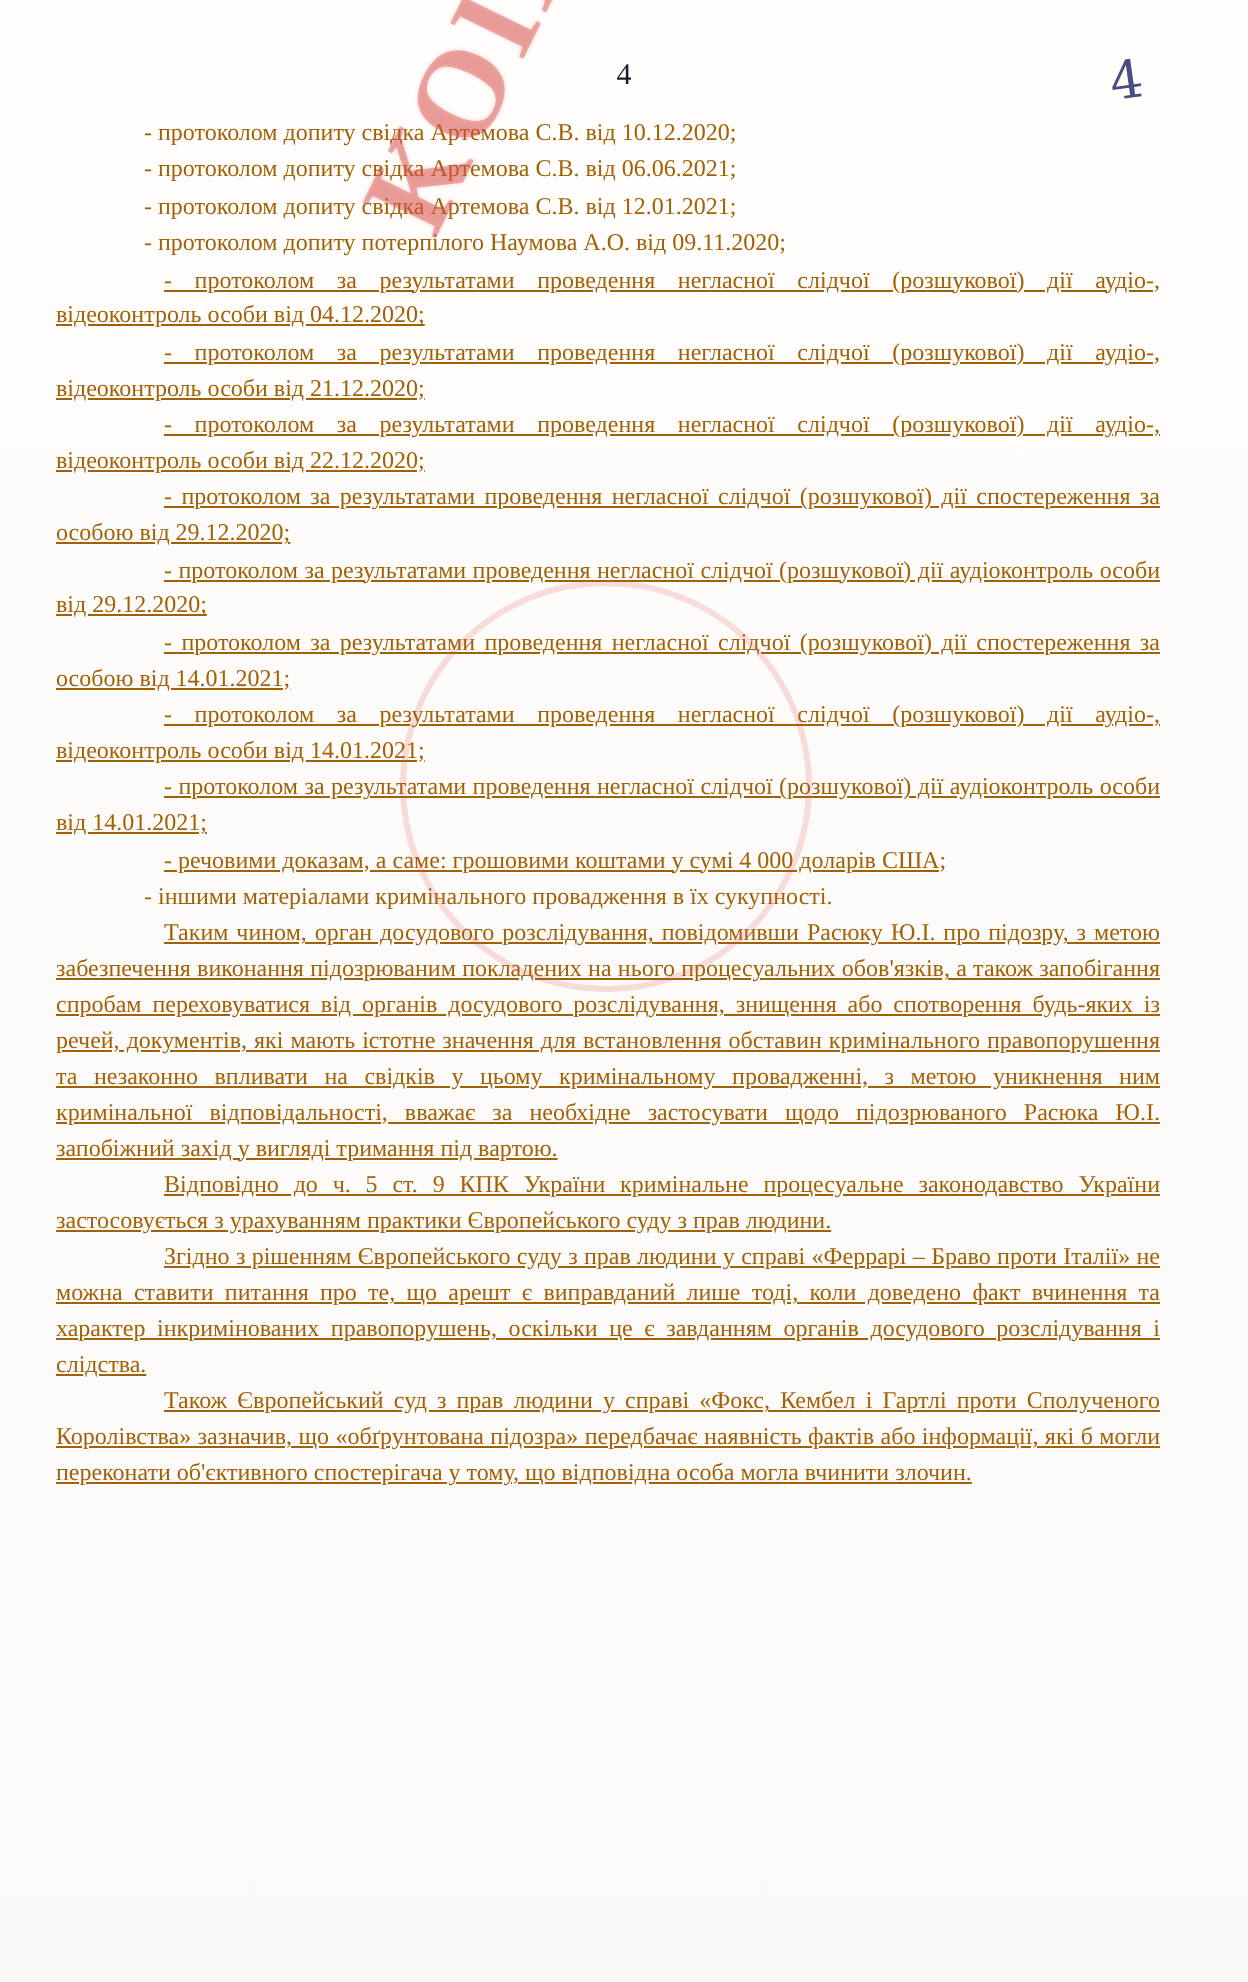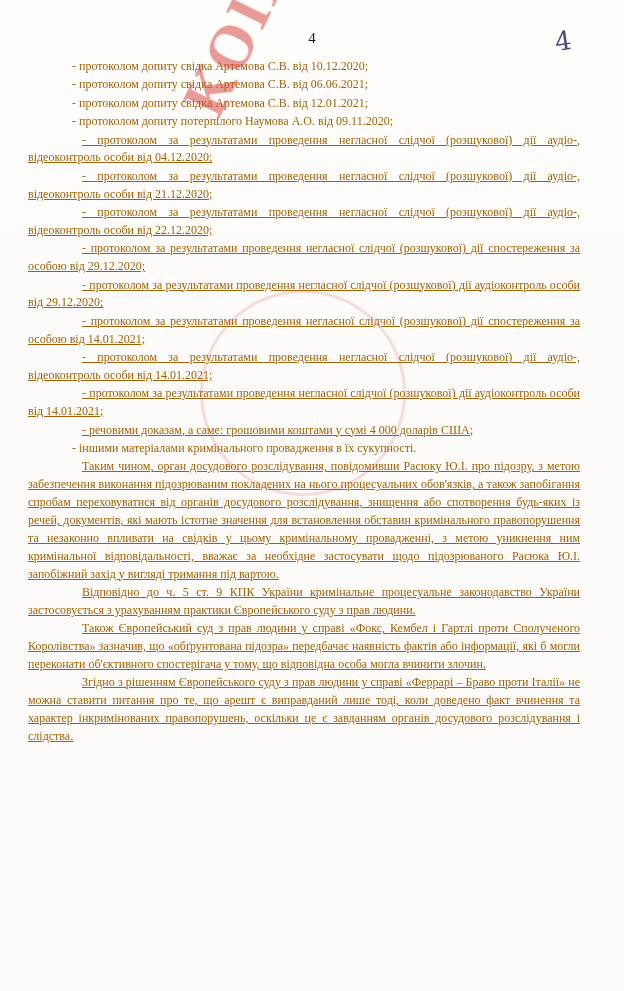--- a/index.html
+++ b/index.html
@@ -127,22 +127,22 @@
     <p class="ind-wide">- протоколом за результатами проведення негласної слідчої (розшукової) дії аудіо-, відеоконтроль особи від 22.12.2020;</p>
     <p class="ind-wide">- протоколом за результатами проведення негласної слідчої (розшукової) дії спостереження за особою від 29.12.2020;</p>
     <p class="ind-wide">- протоколом за результатами проведення негласної слідчої (розшукової) дії аудіоконтроль особи від 29.12.2020;</p>
     <p class="ind-wide">- протоколом за результатами проведення негласної слідчої (розшукової) дії спостереження за особою від 14.01.2021;</p>
     <p class="ind-wide">- протоколом за результатами проведення негласної слідчої (розшукової) дії аудіо-, відеоконтроль особи від 14.01.2021;</p>
     <p class="ind-wide">- протоколом за результатами проведення негласної слідчої (розшукової) дії аудіоконтроль особи від 14.01.2021;</p>
     <p class="ind-wide">- речовими доказам, а саме: грошовими коштами у сумі 4 000 доларів США;</p>
     <p class="ind">- іншими матеріалами кримінального провадження в їх сукупності.</p>
     <p class="ind-wide">Таким чином, орган досудового розслідування, повідомивши Расюку Ю.І. про підозру, з метою забезпечення виконання підозрюваним покладених на нього процесуальних обов'язків, а також запобігання спробам переховуватися від органів досудового розслідування, знищення або спотворення будь-яких із речей, документів, які мають істотне значення для встановлення обставин кримінального правопорушення та незаконно впливати на свідків у цьому кримінальному провадженні, з метою уникнення ним кримінальної відповідальності, вважає за необхідне застосувати щодо підозрюваного Расюка Ю.І. запобіжний захід у вигляді тримання під вартою.</p>
     <p class="ind-wide">Відповідно до ч. 5 ст. 9 КПК України кримінальне процесуальне законодавство України застосовується з урахуванням практики Європейського суду з прав людини.</p>
+    <p class="ind-wide">Згідно з рішенням Європейського суду з прав людини у справі «Феррарі – Браво проти Італії» не можна ставити питання про те, що арешт є виправданий лише тоді, коли доведено факт вчинення та характер інкримінованих правопорушень, оскільки це є завданням органів досудового розслідування і слідства.</p>
     <p class="ind-wide">Також Європейський суд з прав людини у справі «Фокс, Кембел і Гартлі проти Сполученого Королівства» зазначив, що «обґрунтована підозра» передбачає наявність фактів або інформації, які б могли переконати об'єктивного спостерігача у тому, що відповідна особа могла вчинити злочин.</p>
-    <p class="ind-wide">Згідно з рішенням Європейського суду з прав людини у справі «Феррарі – Браво проти Італії» не можна ставити питання про те, що арешт є виправданий лише тоді, коли доведено факт вчинення та характер інкримінованих правопорушень, оскільки це є завданням органів досудового розслідування і слідства.</p>
   </div>
 
   <div class="wm-ring"></div>
   <div class="watermark">
     <span>КОПІЯ ВЕРНА</span>
   </div>
 
 </div>
 
 </body></html>

